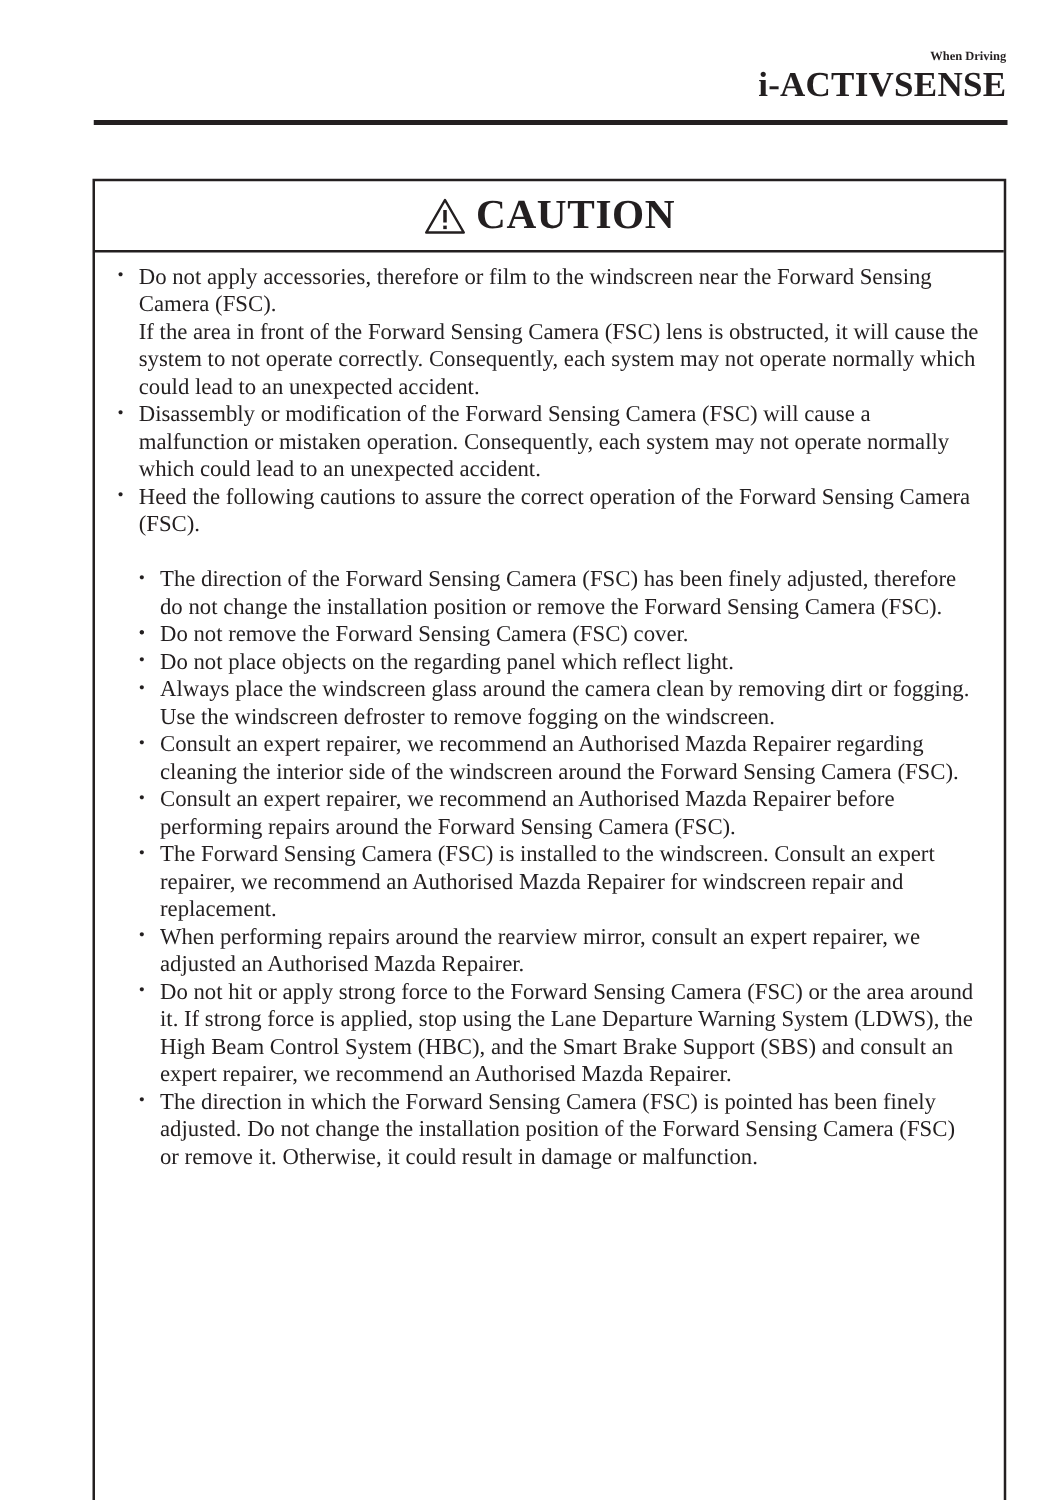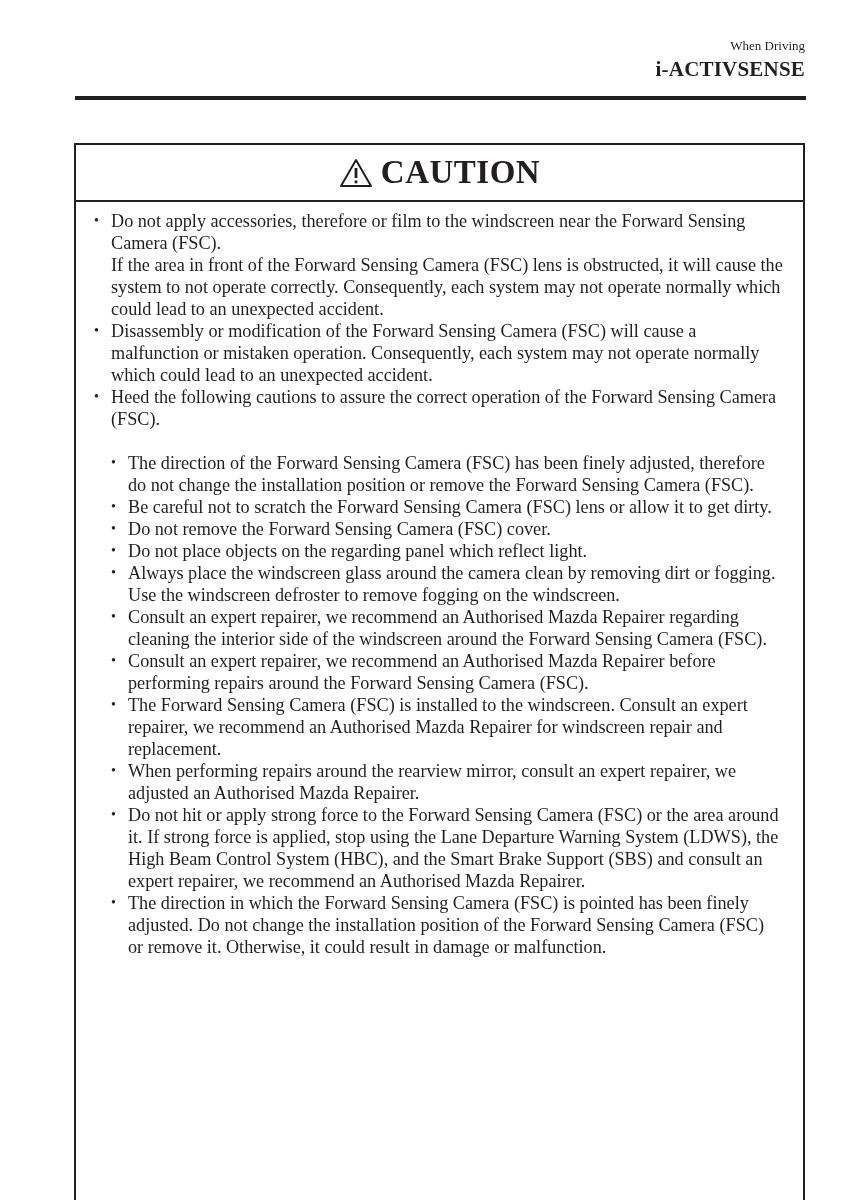--- a/index.html
+++ b/index.html
@@ -4,24 +4,24 @@
 <style>
   html, body { margin: 0; padding: 0; background: #ffffff; }
   body {
     width: 845px; height: 1200px; position: relative; overflow: hidden;
     font-family: "Liberation Serif", "DejaVu Serif", serif; color: #231f20;
   }
   .header-section {
     position: absolute; right: 40px; top: 38px; text-align: right;
   }
   .header-section .section {
-    font-weight: normal; font-size: 13px; line-height: 16px;
+    font-weight: bold; font-size: 10px; line-height: 16px;
   }
   .header-section .chapter {
-    font-weight: bold; font-size: 21px; line-height: 30px; letter-spacing: 0.2px;
+    font-weight: bold; font-size: 28px; line-height: 30px; letter-spacing: 0.2px;
   }
   .header-rule {
     position: absolute; left: 75px; top: 96px; width: 731px; height: 4px; background: #231f20;
   }
   .caution-box {
     position: absolute; left: 74px; top: 143px; width: 731px; height: 1178px;
     border: 2px solid #231f20; box-sizing: border-box;
   }
   .caution-header {
     height: 57px; border-bottom: 2px solid #231f20; box-sizing: border-box;
@@ -82,21 +82,21 @@
         <span class="bullet">•</span>
         <div>Disassembly or modification of the Forward Sensing Camera (FSC) will cause a malfunction or mistaken operation. Consequently, each system may not operate normally which could lead to an unexpected accident.</div>
       </li>
       <li>
         <span class="bullet">•</span>
         <div>Heed the following cautions to assure the correct operation of the Forward Sensing Camera (FSC).</div>
       </li>
     </ul>
     <ul class="sub">
       <li><span class="bullet">•</span><span>The direction of the Forward Sensing Camera (FSC) has been finely adjusted, therefore do not change the installation position or remove the Forward Sensing Camera (FSC).</span></li>
-      <li><span class="bullet">•</span><span>Be careful not to scratch the Forward Sensing Camera (FSC) lens or allow it to get dirty.</span></li>
+      <li><span class="bullet">•</span></li>
       <li><span class="bullet">•</span><span>Do not remove the Forward Sensing Camera (FSC) cover.</span></li>
       <li><span class="bullet">•</span><span>Do not place objects on the regarding panel which reflect light.</span></li>
       <li><span class="bullet">•</span><span>Always place the windscreen glass around the camera clean by removing dirt or fogging. Use the windscreen defroster to remove fogging on the windscreen.</span></li>
       <li><span class="bullet">•</span><span>Consult an expert repairer, we recommend an Authorised Mazda Repairer regarding cleaning the interior side of the windscreen around the Forward Sensing Camera (FSC).</span></li>
       <li><span class="bullet">•</span><span>Consult an expert repairer, we recommend an Authorised Mazda Repairer before performing repairs around the Forward Sensing Camera (FSC).</span></li>
       <li><span class="bullet">•</span><span>The Forward Sensing Camera (FSC) is installed to the windscreen. Consult an expert repairer, we recommend an Authorised Mazda Repairer for windscreen repair and replacement.</span></li>
       <li><span class="bullet">•</span><span>When performing repairs around the rearview mirror, consult an expert repairer, we adjusted an Authorised Mazda Repairer.</span></li>
       <li><span class="bullet">•</span><span>Do not hit or apply strong force to the Forward Sensing Camera (FSC) or the area around it. If strong force is applied, stop using the Lane Departure Warning System (LDWS), the High Beam Control System (HBC), and the Smart Brake Support (SBS) and consult an expert repairer, we recommend an Authorised Mazda Repairer.</span></li>
       <li><span class="bullet">•</span><span>The direction in which the Forward Sensing Camera (FSC) is pointed has been finely adjusted. Do not change the installation position of the Forward Sensing Camera (FSC) or remove it. Otherwise, it could result in damage or malfunction.</span></li>
     </ul>

